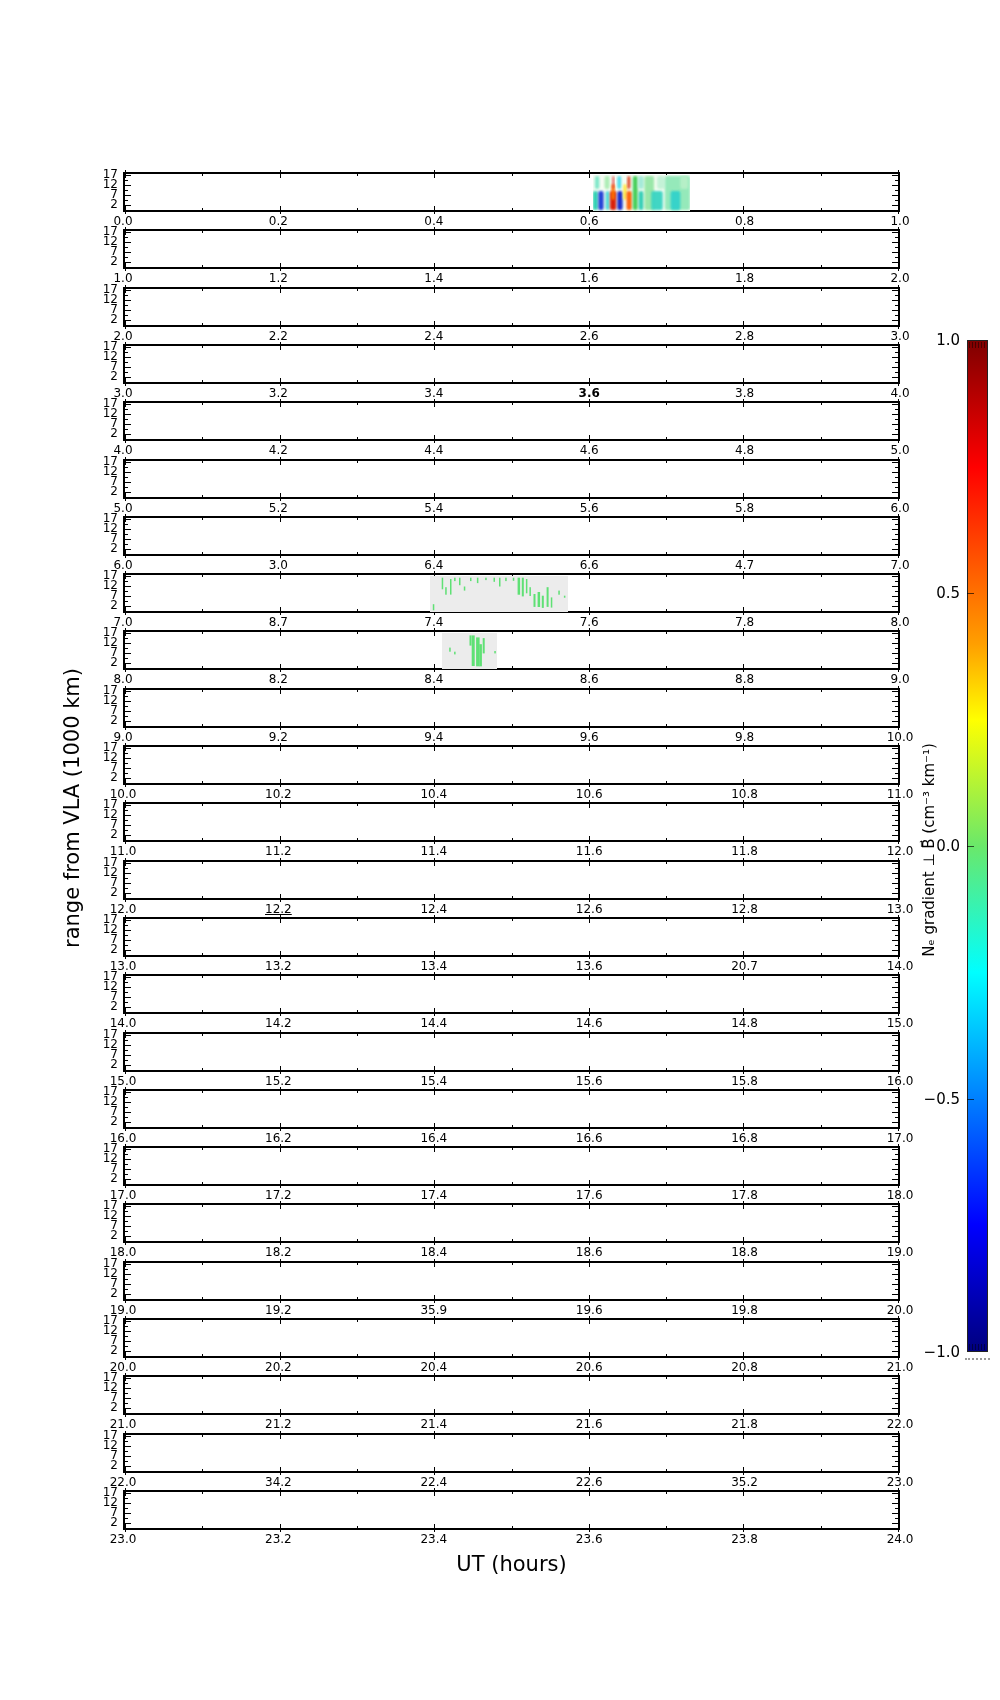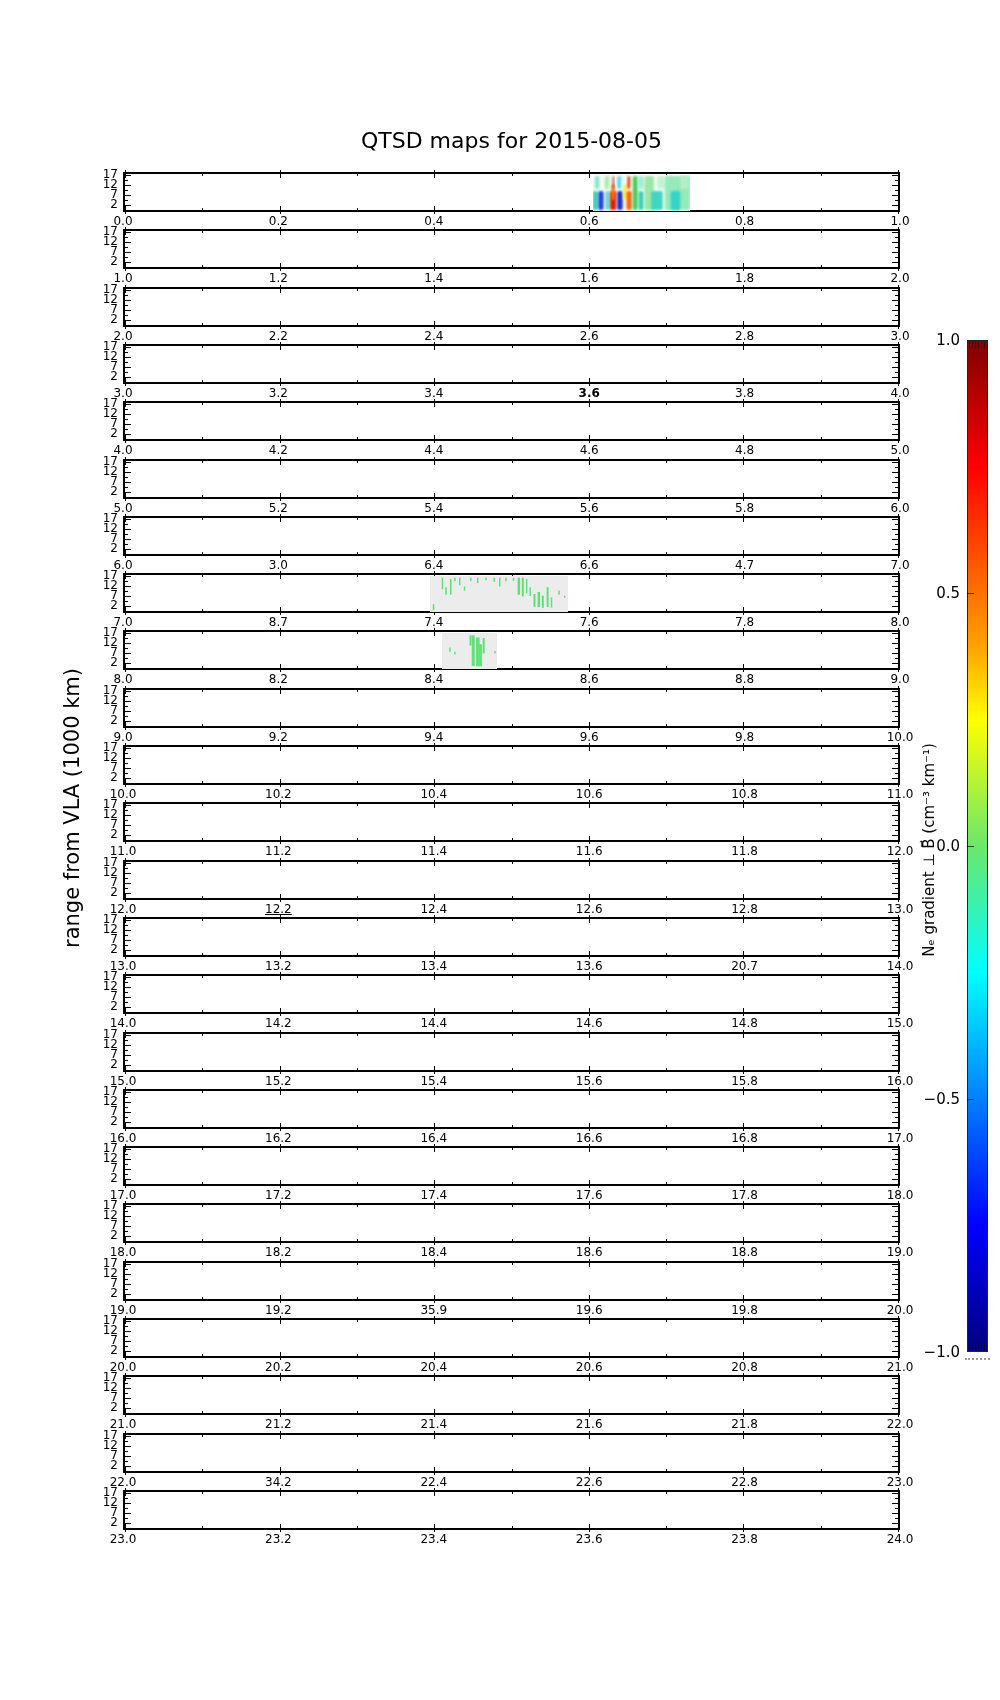--- a/index.html
+++ b/index.html
@@ -25,22 +25,22 @@
   .cbar-label{position:absolute;white-space:nowrap;font-size:15px;
               transform:translate(-50%,-50%) rotate(-90deg);}
   .cbar-dash{position:absolute;background:rgba(0,0,0,0.65);}
   .cbar-cap{position:absolute;background:repeating-linear-gradient(90deg,rgba(0,0,0,0.45) 0 1px,transparent 1px 3px);}
   .cbar-dots{position:absolute;border-top:2px dotted #9a9a9a;}
 </style>
 </head>
 <body>
 
 <div id="figure">
-  <div class="title">QTSD maps for 2015-08-05</div>
   <div class="ylabel">range from VLA (1000 km)</div>
+  <div class="xlabel">UT (hours)</div>
   <div id="panels-area">
       <div class="panel" style="left: 123px; top: 172px; width: 777px; height: 40px;">
         <div class="tick" style="left: 0px; top: 1px; width: 6px; height: 1.2px;"></div>
         <div class="tick" style="right: 0px; top: 1px; width: 6px; height: 1.2px;"></div>
         <div class="tick" style="left: 0px; top: 11px; width: 6px; height: 1.2px;"></div>
         <div class="tick" style="right: 0px; top: 11px; width: 6px; height: 1.2px;"></div>
         <div class="tick" style="left: 0px; top: 21px; width: 6px; height: 1.2px;"></div>
         <div class="tick" style="right: 0px; top: 21px; width: 6px; height: 1.2px;"></div>
         <div class="tick" style="left: 0px; top: 31px; width: 6px; height: 1.2px;"></div>
         <div class="tick" style="right: 0px; top: 31px; width: 6px; height: 1.2px;"></div>
@@ -1202,21 +1202,21 @@
         <div class="tick" style="left: 696px; bottom: -2px; width: 1px; height: 4px;"></div>
       </div>
       <div class="ytick-label" style="left: 94px; top: 1428px;">17</div>
       <div class="ytick-label" style="left: 94px; top: 1438px;">12</div>
       <div class="ytick-label" style="left: 94px; top: 1448px;">7</div>
       <div class="ytick-label" style="left: 94px; top: 1458px;">2</div>
       <div class="xtick-label" style="left: 93px; top: 1475px;">22.0</div>
       <div class="xtick-label" style="left: 248.4px; top: 1475px;">34.2</div>
       <div class="xtick-label" style="left: 403.8px; top: 1475px;">22.4</div>
       <div class="xtick-label" style="left: 559.2px; top: 1475px;">22.6</div>
-      <div class="xtick-label" style="left: 714.6px; top: 1475px;">22.8</div>
+      <div class="xtick-label" style="left: 714.6px; top: 1475px;">35.2</div>
       <div class="xtick-label" style="left: 870px; top: 1475px;">23.0</div>
       <div class="panel" style="left: 123px; top: 1490px; width: 777px; height: 40px;">
         <div class="tick" style="left: 0px; top: 1px; width: 6px; height: 1.2px;"></div>
         <div class="tick" style="right: 0px; top: 1px; width: 6px; height: 1.2px;"></div>
         <div class="tick" style="left: 0px; top: 11px; width: 6px; height: 1.2px;"></div>
         <div class="tick" style="right: 0px; top: 11px; width: 6px; height: 1.2px;"></div>
         <div class="tick" style="left: 0px; top: 21px; width: 6px; height: 1.2px;"></div>
         <div class="tick" style="right: 0px; top: 21px; width: 6px; height: 1.2px;"></div>
         <div class="tick" style="left: 0px; top: 31px; width: 6px; height: 1.2px;"></div>
         <div class="tick" style="right: 0px; top: 31px; width: 6px; height: 1.2px;"></div>

